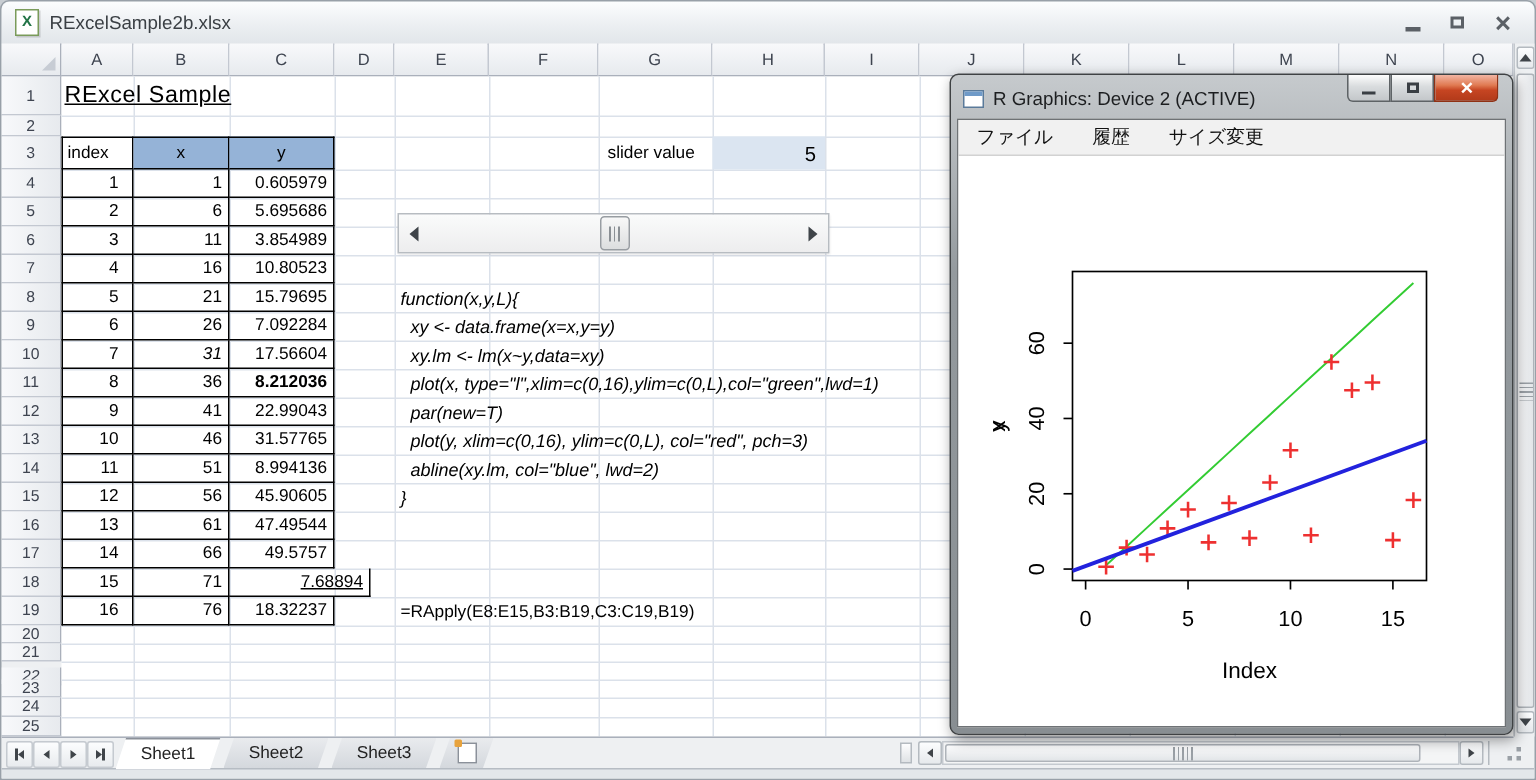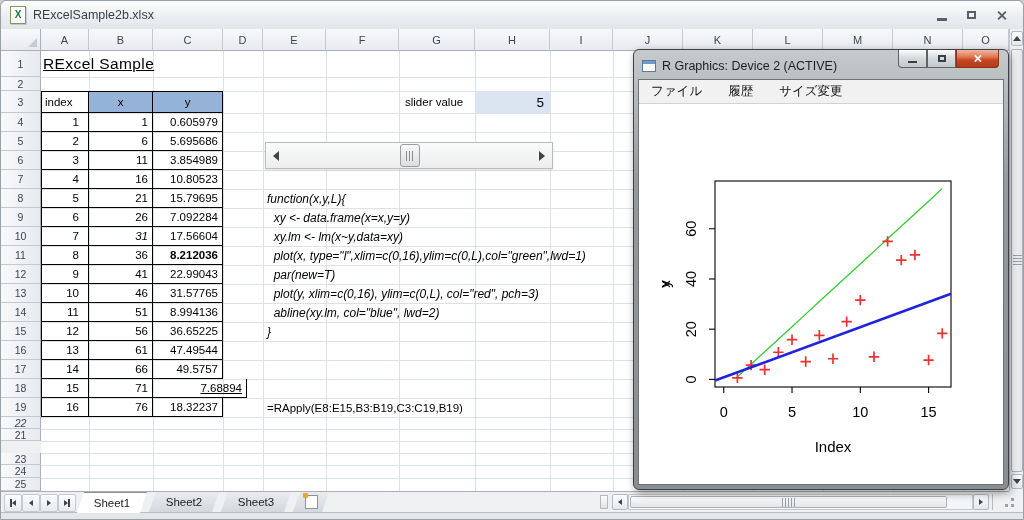--- a/index.html
+++ b/index.html
@@ -161,21 +161,21 @@
       <div class="rowhdr" style="top: 264px; height: 19px;">12</div>
       <div class="rowhdr" style="top: 283px; height: 19px;">13</div>
       <div class="rowhdr" style="top: 302px; height: 19px;">14</div>
       <div class="rowhdr" style="top: 321px; height: 19px;">15</div>
       <div class="rowhdr" style="top: 340px; height: 19px;">16</div>
       <div class="rowhdr" style="top: 359px; height: 19px;">17</div>
       <div class="rowhdr" style="top: 378px; height: 19px;">18</div>
       <div class="rowhdr" style="top: 397px; height: 19px;">19</div>
       <div class="rowhdr" style="top: 416px; height: 12px;">20</div>
       <div class="rowhdr" style="top: 428px; height: 12px;">21</div>
-      <div class="rowhdr" style="top: 416px; height: 12px; font-style: italic;">22</div>
+      <div class="rowhdr" style="top: 444px; height: 12px; font-style: italic;">22</div>
       <div class="rowhdr" style="top: 452px; height: 12px;">23</div>
       <div class="rowhdr" style="top: 464px; height: 13px;">24</div>
       <div class="rowhdr" style="top: 477px; height: 13px;">25</div>
     </div>
   <div id="gridbg"></div>
   <div id="gridlines">
       <div class="gvl" style="left: 88px; top: 50px; height: 440px;"></div>
       <div class="gvl" style="left: 152px; top: 50px; height: 440px;"></div>
       <div class="gvl" style="left: 222px; top: 50px; height: 440px;"></div>
       <div class="gvl" style="left: 262px; top: 50px; height: 440px;"></div>
@@ -248,21 +248,21 @@
       <div class="cell tbl right" style="left: 88px; top: 264px; width: 64px; height: 19px;">41</div>
       <div class="cell tbl right" style="left: 152px; top: 264px; width: 70px; height: 19px;">22.99043</div>
       <div class="cell tbl right pad8" style="left: 40px; top: 283px; width: 48px; height: 19px;">10</div>
       <div class="cell tbl right" style="left: 88px; top: 283px; width: 64px; height: 19px;">46</div>
       <div class="cell tbl right" style="left: 152px; top: 283px; width: 70px; height: 19px;">31.57765</div>
       <div class="cell tbl right pad8" style="left: 40px; top: 302px; width: 48px; height: 19px;">11</div>
       <div class="cell tbl right" style="left: 88px; top: 302px; width: 64px; height: 19px;">51</div>
       <div class="cell tbl right" style="left: 152px; top: 302px; width: 70px; height: 19px;">8.994136</div>
       <div class="cell tbl right pad8" style="left: 40px; top: 321px; width: 48px; height: 19px;">12</div>
       <div class="cell tbl right" style="left: 88px; top: 321px; width: 64px; height: 19px; text-align: center;">56</div>
-      <div class="cell tbl right" style="left: 152px; top: 321px; width: 70px; height: 19px;">36.65225</div>
+      <div class="cell tbl right" style="left: 152px; top: 321px; width: 70px; height: 19px;">45.90605</div>
       <div class="cell tbl right pad8" style="left: 40px; top: 340px; width: 48px; height: 19px;">13</div>
       <div class="cell tbl right" style="left: 88px; top: 340px; width: 64px; height: 19px;">61</div>
       <div class="cell tbl right" style="left: 152px; top: 340px; width: 70px; height: 19px;">47.49544</div>
       <div class="cell tbl right pad8" style="left: 40px; top: 359px; width: 48px; height: 19px;">14</div>
       <div class="cell tbl right" style="left: 88px; top: 359px; width: 64px; height: 19px;">66</div>
       <div class="cell tbl right" style="left: 152px; top: 359px; width: 70px; height: 19px;">49.5757</div>
       <div class="cell tbl right pad8" style="left: 40px; top: 378px; width: 48px; height: 19px;">15</div>
       <div class="cell tbl right" style="left: 88px; top: 378px; width: 64px; height: 19px;">71</div>
       <div class="cell tbl right" style="left: 152px; top: 378px; width: 94px; height: 19px; text-decoration: underline;">7.68894</div>
       <div class="cell tbl right pad8" style="left: 40px; top: 397px; width: 48px; height: 19px;">16</div>

